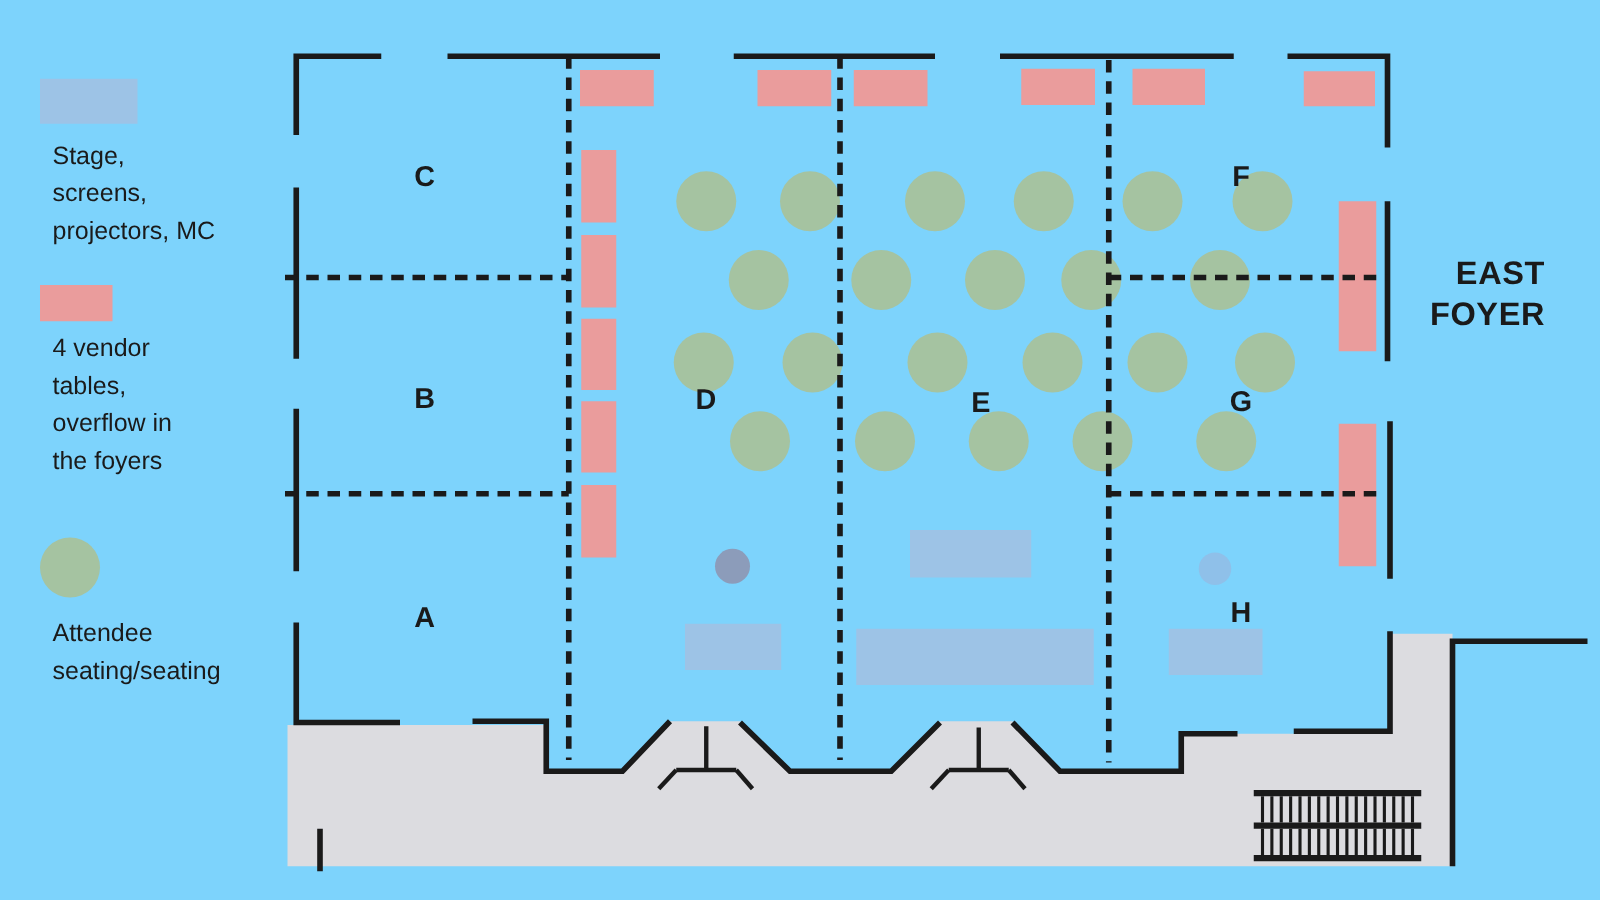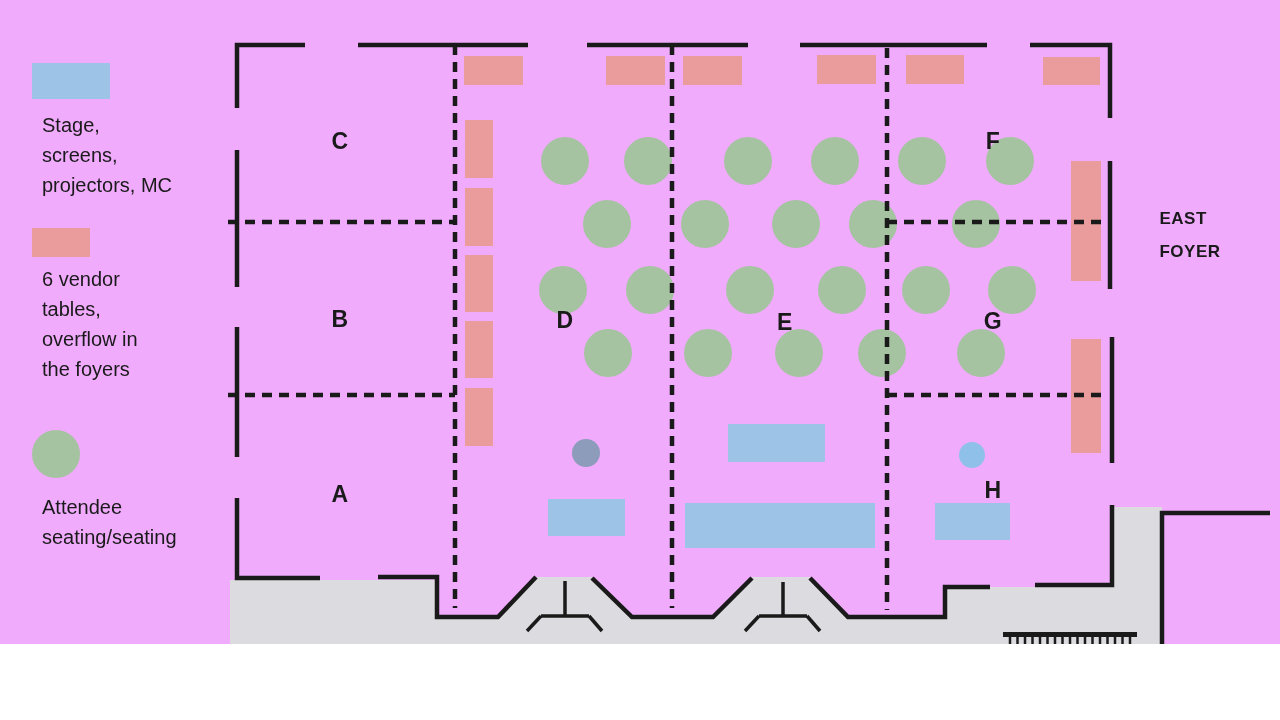--- a/index.html
+++ b/index.html
@@ -1,23 +1,23 @@
 <!DOCTYPE html>
 <html><head>
 <meta charset="utf-8">
 <style>
   html,body{margin:0;padding:0;background:#fff;}
-  .stage-wrap{position:relative;width:1280px;height:644px;background:#f0abfc;
+  .stage-wrap{position:relative;width:1280px;height:720px;background:#7dd3fc;
     font-family:"Liberation Sans",sans-serif;overflow:hidden;}
   svg.plan{position:absolute;left:0;top:0;}
   .room-label{position:absolute;transform:translate(-50%,-50%);
     font-size:23px;font-weight:700;color:#1a1a1a;letter-spacing:.5px;}
   .foyer-label{position:absolute;transform:translate(-50%,-50%);
-    font-size:17px;font-weight:700;color:#1a1a1a;white-space:pre-line;
-    text-align:left;line-height:33px;letter-spacing:.5px;}
+    font-size:26px;font-weight:700;color:#1a1a1a;white-space:pre-line;
+    text-align:right;line-height:33px;letter-spacing:.5px;}
   .legend{position:absolute;left:0;top:0;width:230px;height:720px;}
   .legend-swatch{position:absolute;}
   .legend-swatch.circle{border-radius:50%;}
   .legend-label{position:absolute;font-size:20px;line-height:30px;
     color:#1a1a1a;white-space:pre-line;}
 </style>
 </head>
 <body>
 
 <div class="stage-wrap">
@@ -135,21 +135,21 @@
       <polyline points="807,616 820,631" fill="none" stroke="#1a1a1a" stroke-width="3.5" stroke-linecap="butt"></polyline>
     </svg>
 
   <div class="legend">
     <div class="legend-swatch" style="left: 32px; top: 63px; width: 78px; height: 36px; background-color: rgb(157, 195, 230);"></div>
     <div class="legend-label" style="left:42px;top:110px">Stage,
 screens,
 projectors, MC</div>
 
     <div class="legend-swatch" style="left: 32px; top: 228px; width: 58px; height: 29px; background-color: rgb(234, 156, 156);"></div>
-    <div class="legend-label" style="left:42px;top:264px">6 vendor
+    <div class="legend-label" style="left:42px;top:264px">4 vendor
 tables,
 overflow in
 the foyers</div>
 
     <div class="legend-swatch circle" style="left: 32px; top: 430px; width: 48px; height: 48px; background-color: rgb(165, 195, 161);"></div>
     <div class="legend-label" style="left:42px;top:492px">Attendee
 seating/seating</div>
   </div>
 
   <div class="room-label" style="left: 340px; top: 494px;">A</div>

